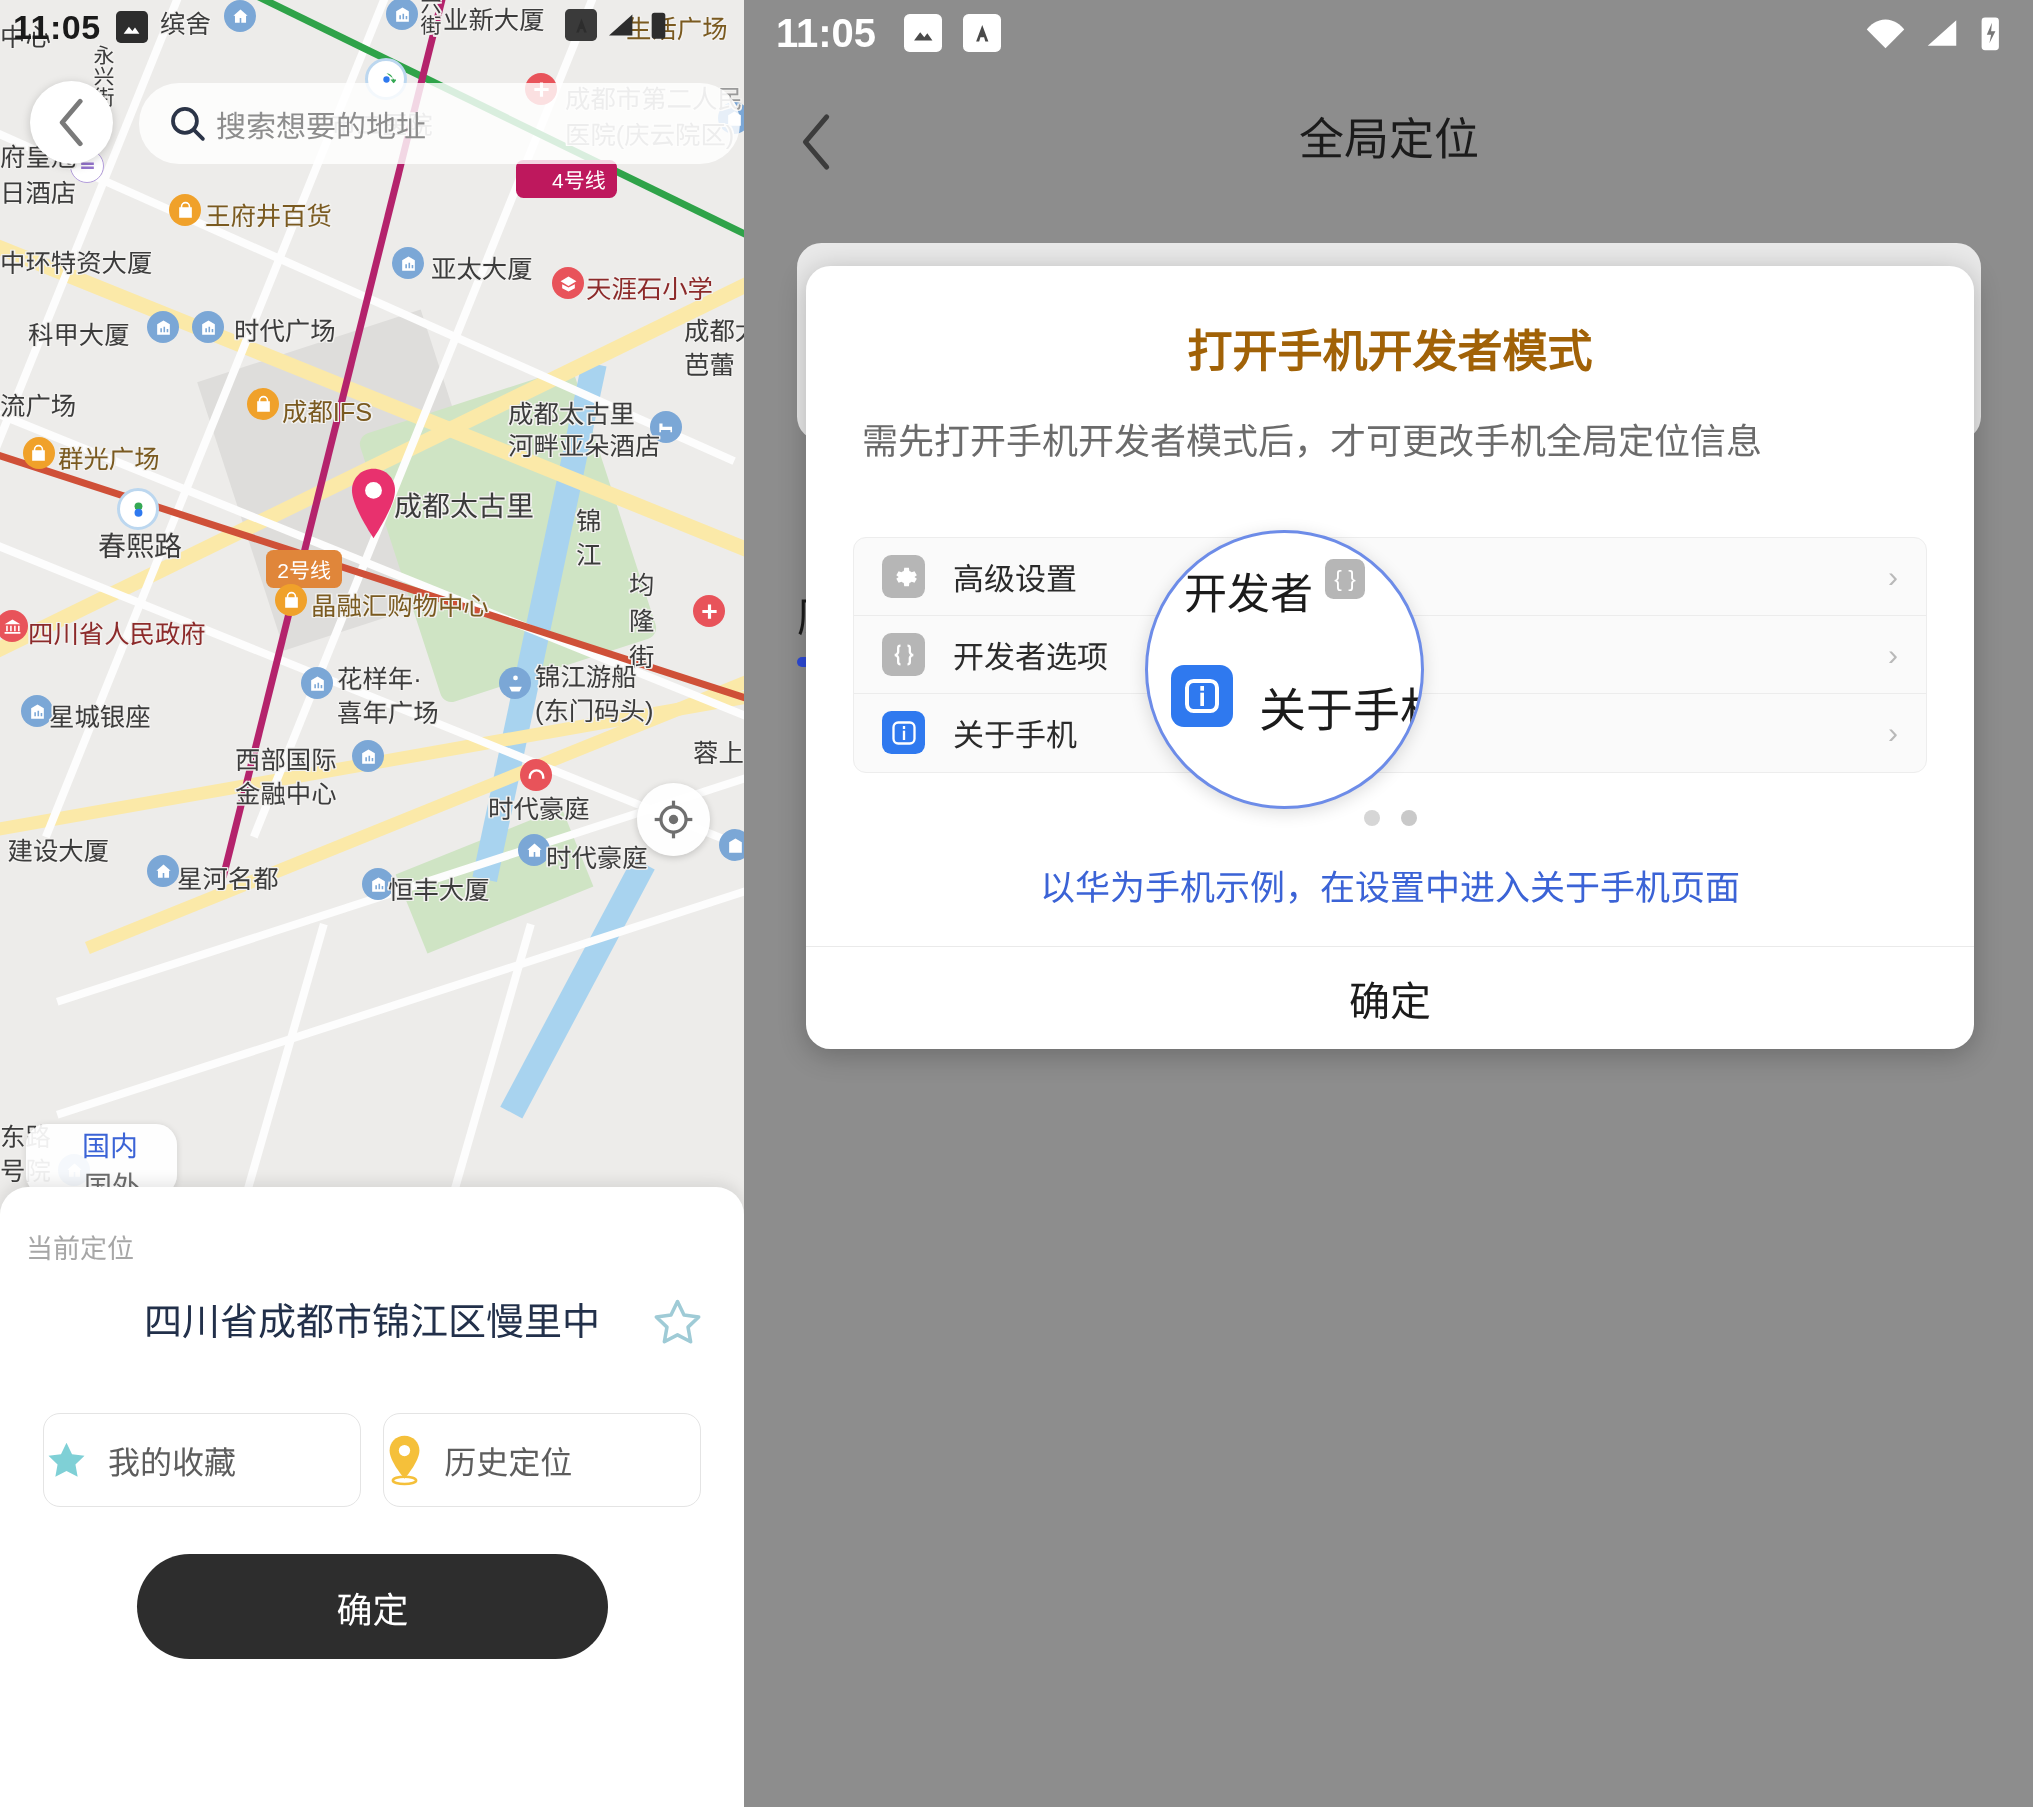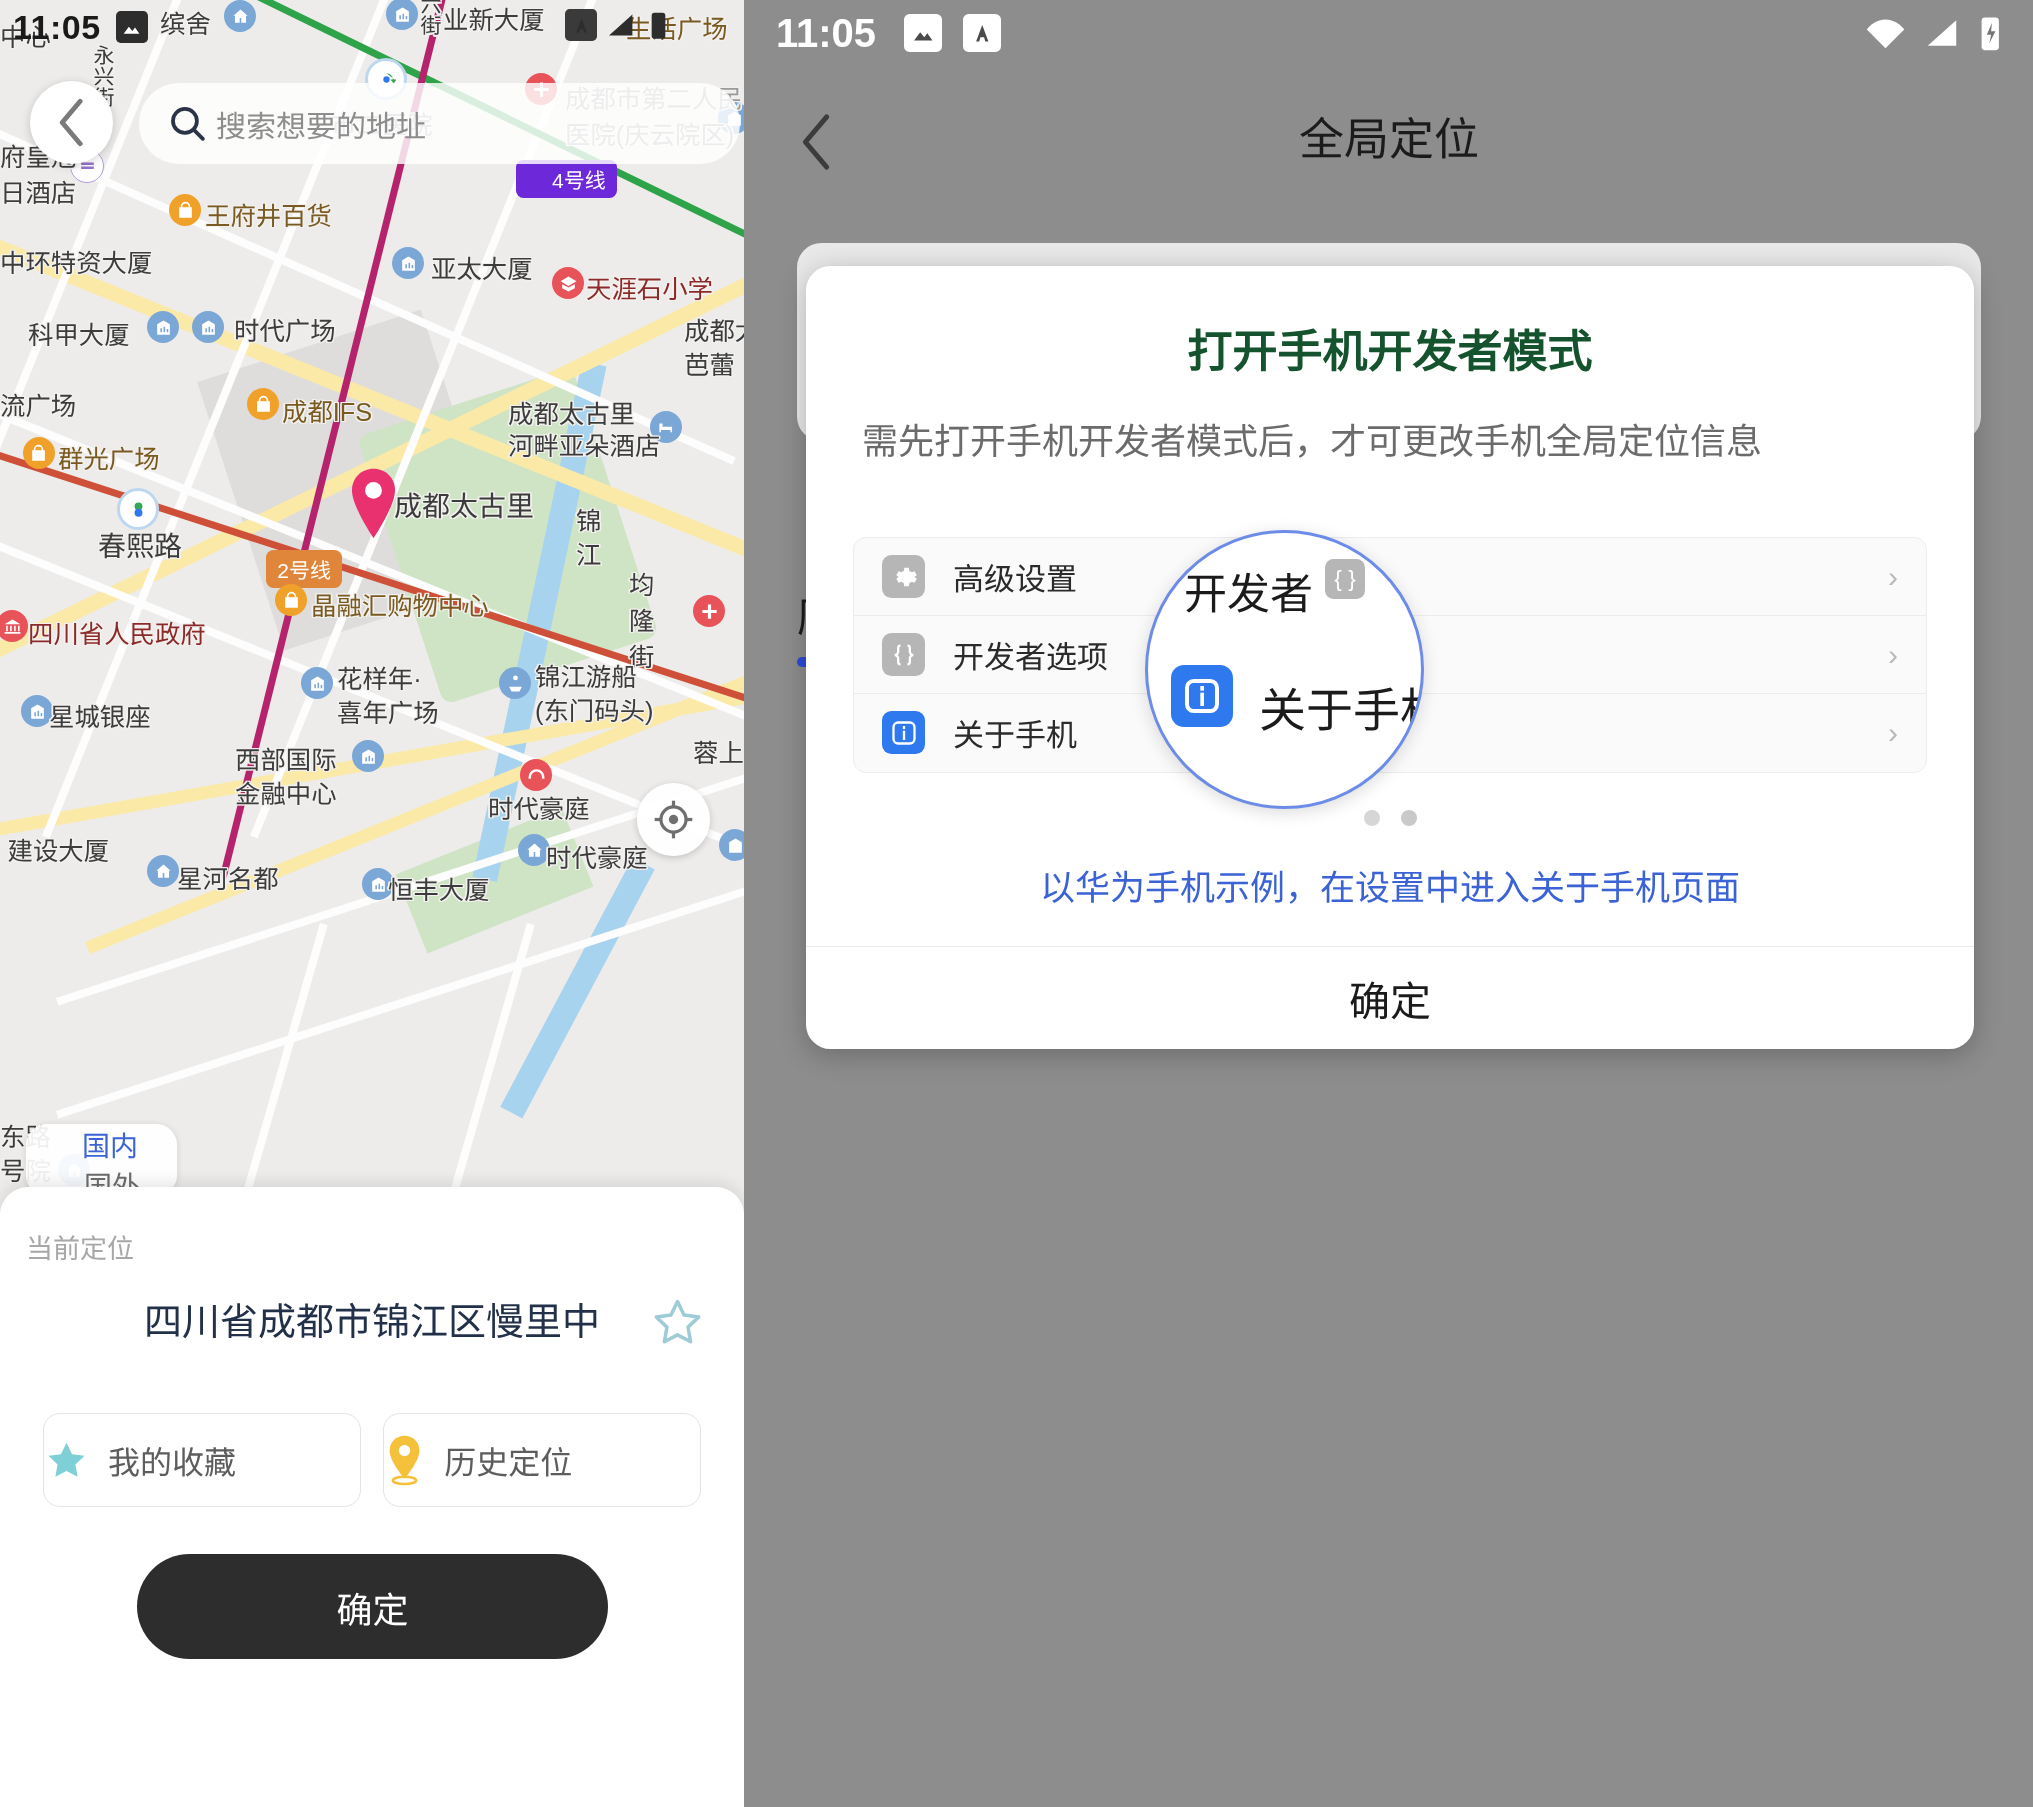--- a/index.html
+++ b/index.html
@@ -43,21 +43,21 @@
   .poi.orange{background:#f0a12a;}
   .poi.red{background:#e8535a;}
   .poi.purple{background:#fff;border:1.9px solid #b39ddb;}
   .poi svg{width:19px;height:19px;fill:#fff;}
 
   .metrostation{position:absolute;width:36px;height:36px;border-radius:50%;
        background:#fff;border:3.8px solid #bcd7ef;display:flex;align-items:center;justify-content:center;}
 
   .linebadge{position:absolute;border-radius:7.5px;color:#fff;font-size:21px;
        padding:3.8px 11.3px;white-space:nowrap;}
-  .linebadge.green{background:#6d28d9;padding-left:36px;}
+  .linebadge.green{background:#be185d;padding-left:36px;}
   .linebadge.orange{background:#e0863a;}
 
   .bigpin{position:absolute;width:53px;height:73px;}
 
   
   .lstatus{position:absolute;top:7.5px;left:13px;display:flex;align-items:center;gap:15px;z-index:30;}
   .lstatus .tm{font-size:34px;font-weight:700;color:#1a1a1a;letter-spacing:0.5px;}
   .sb-ic{width:32px;height:32px;background:#2d2d2d;border-radius:4.7px;display:flex;align-items:center;justify-content:center;}
   .sb-ic svg{width:21px;height:21px;fill:#fff;}
   .lstatus-right{position:absolute;top:9.4px;left:565px;display:flex;align-items:center;gap:9.4px;z-index:30;}
@@ -120,21 +120,21 @@
   .rcard .sq{position:absolute;right:40px;top:32px;width:90px;height:90px;border-radius:17px;background:#dddddd;}
 
   .rhist{position:absolute;left:53px;top:584px;z-index:13;}
   .rhist .t{font-size:41px;color:#1b1b1b;}
   .rhist .u{margin-top:13px;width:58px;height:10.4px;border-radius:5.6px;background:#2d4ad8;}
   .rbadge{position:absolute;right:87px;top:584px;width:68px;height:68px;border-radius:13px;background:#dcdcdc;z-index:13;}
 
   
   .dlg{position:absolute;left:62px;top:266px;width:1168px;height:783px;background:#fff;
      border-radius:24.5px;z-index:30;box-shadow:0 5.6px 28px rgba(0,0,0,.24);}
-  .dlg .dtitle{text-align:center;margin-top:49px;font-size:45px;color:#14532d;font-weight:600;}
+  .dlg .dtitle{text-align:center;margin-top:49px;font-size:45px;color:#a16207;font-weight:600;}
   .dlg .dbody{margin:34px 56px 0 56px;font-size:36px;line-height:1.55;color:#6b6b6b;}
   .dlg .prev{position:absolute;left:47px;right:47px;top:271px;height:234px;background:#fafafa;
      border:0.9px solid #ededed;border-radius:13px;overflow:hidden;}
   .prow{position:relative;height:77px;display:flex;align-items:center;padding:0 28px;}
   .prow + .prow{border-top:0.9px solid #ececec;}
   .pico{width:43px;height:43px;border-radius:9.4px;display:flex;align-items:center;justify-content:center;}
   .pico.grey{background:#b6b6b6;}
   .pico.blue{background:#2f79ef;}
   .pico svg{width:28px;height:28px;fill:#fff;}
   .prow .ptxt{margin-left:28px;font-size:31px;color:#2b2b2b;}

